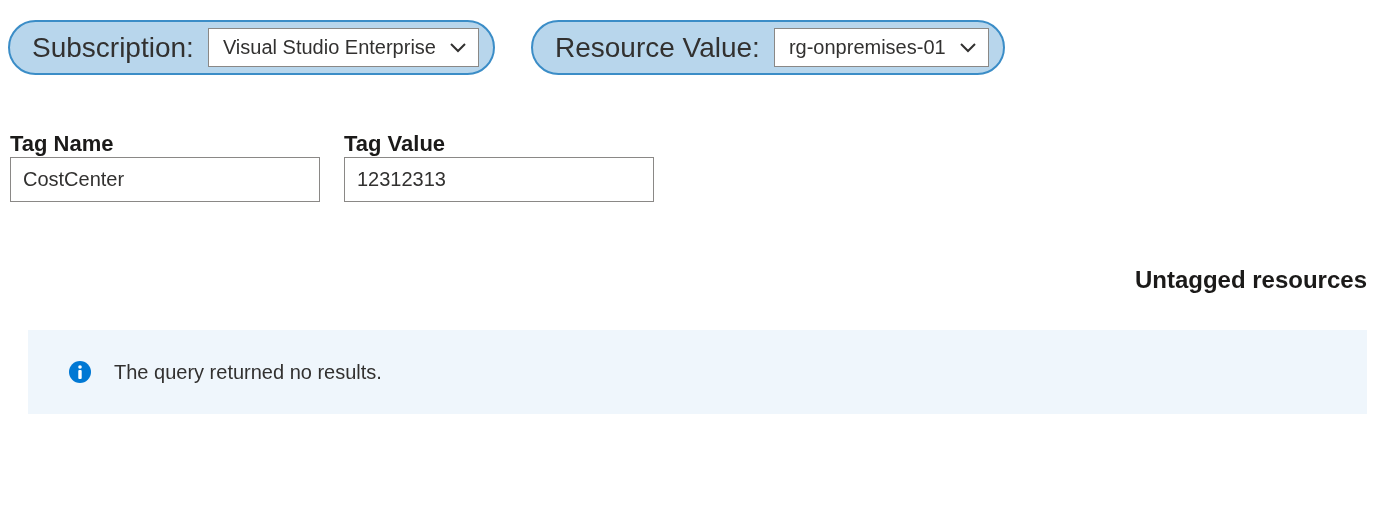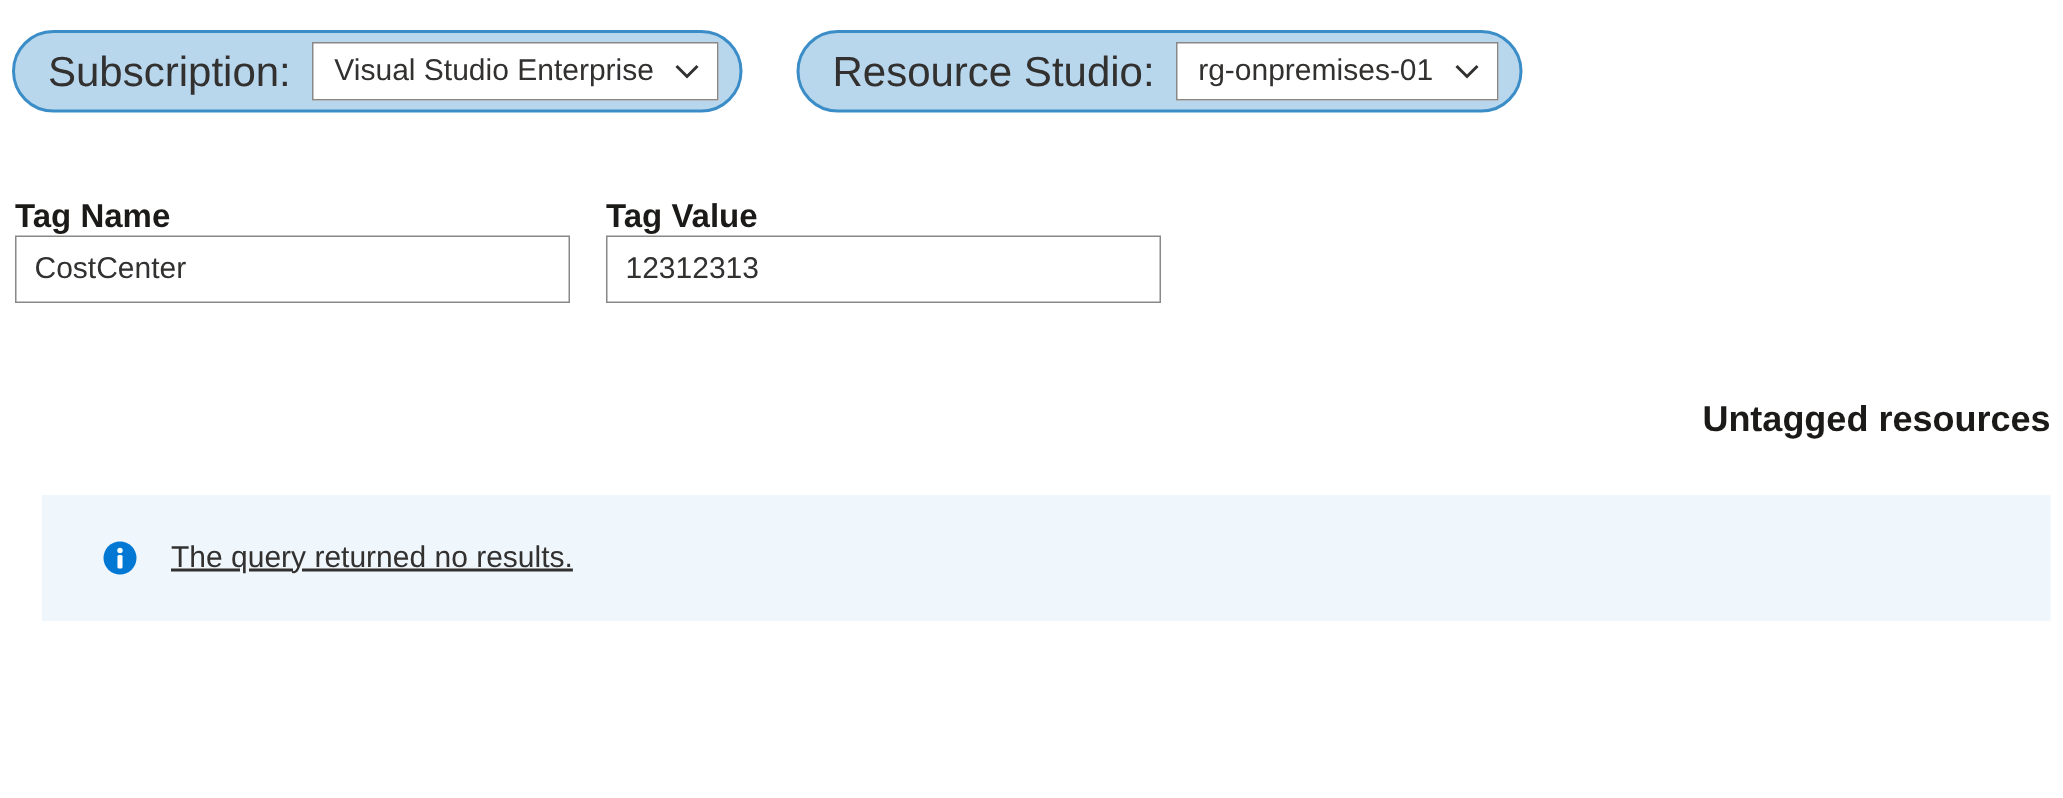--- a/index.html
+++ b/index.html
@@ -64,21 +64,21 @@
       font-size: 22px;
       font-weight: 600;
       color: #1b1a19;
     }
     .tag-input {
       border: 1px solid #8a8886;
       padding: 10px 12px;
       font-size: 20px;
       color: #323130;
       font-family: inherit;
-      width: 370px;
+      width: 310px;
       background: #ffffff;
     }
     .section-heading {
       font-size: 24px;
       font-weight: 600;
       color: #1b1a19;
       margin-bottom: 36px;
       padding-left: 2px;
       text-align: right;
     }
@@ -96,41 +96,40 @@
       flex-shrink: 0;
     }
     .info-icon svg {
       width: 100%;
       height: 100%;
       display: block;
     }
     .info-text {
       font-size: 20px;
       color: #323130;
-      text-decoration: underline;
     }
   </style>
 </head>
 <body>
 
 <div class="filters-row">
   <div class="pill">
     <span class="pill-label">Subscription:</span>
     <div class="pill-select">
       <span>Visual Studio Enterprise</span>
       <span class="chevron-down">
         <svg viewBox="0 0 16 10">
             <path d="M1 1 L8 8 L15 1" fill="none" stroke="#323130" stroke-width="2"></path>
           </svg>
       </span>
     </div>
   </div>
 
   <div class="pill">
-    <span class="pill-label">Resource Studio:</span>
+    <span class="pill-label">Resource Value:</span>
     <div class="pill-select">
       <span>rg-onpremises-01</span>
       <span class="chevron-down">
         <svg viewBox="0 0 16 10">
             <path d="M1 1 L8 8 L15 1" fill="none" stroke="#323130" stroke-width="2"></path>
           </svg>
       </span>
     </div>
   </div>
 </div>

